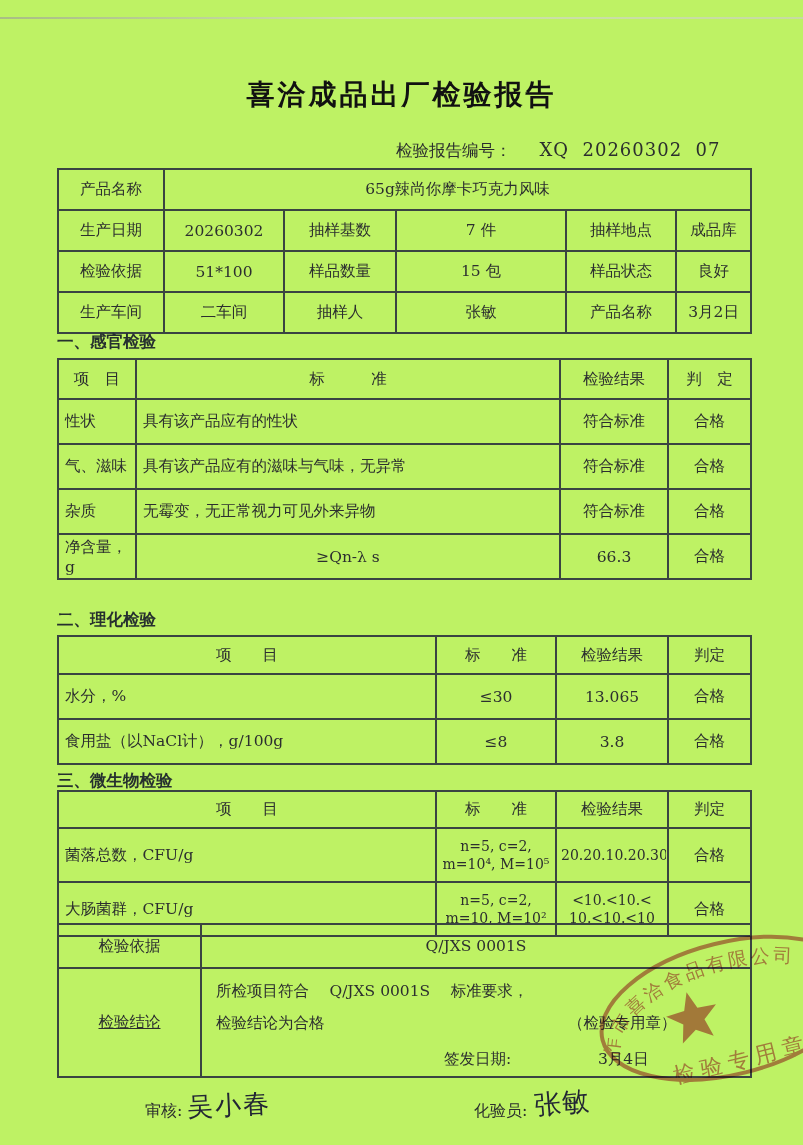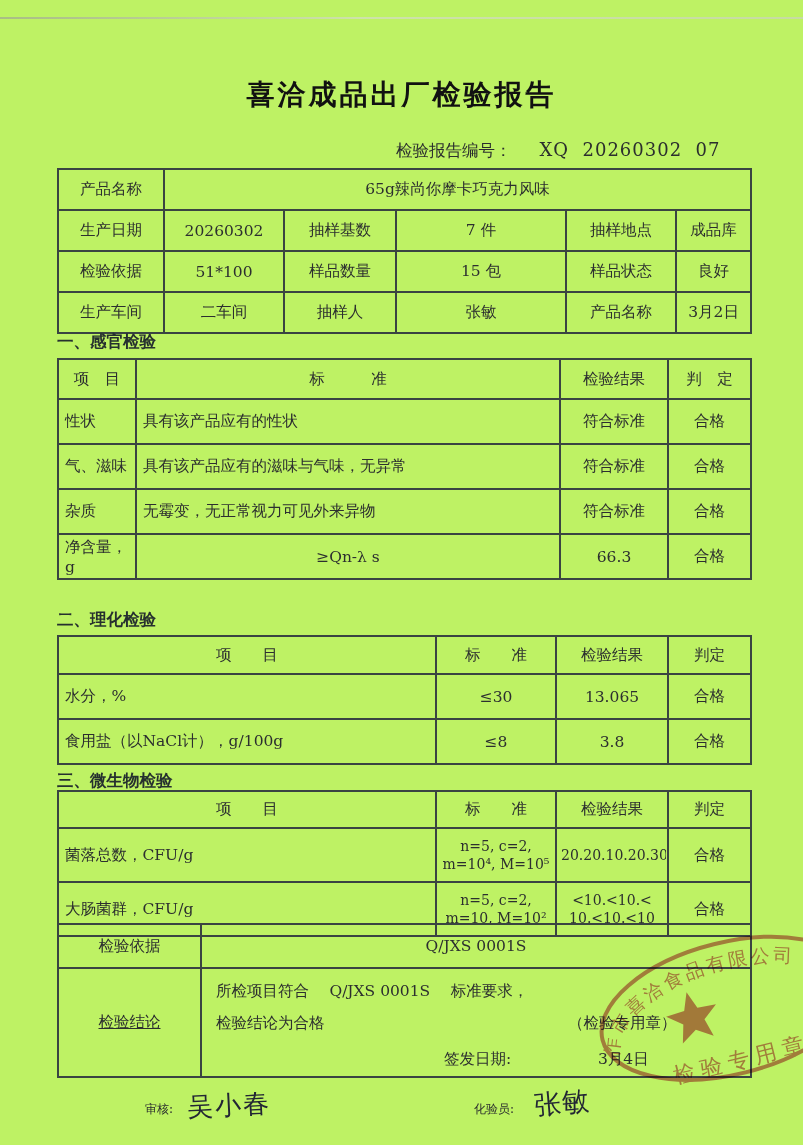--- a/index.html
+++ b/index.html
@@ -38,21 +38,21 @@
   .t-s2 tr.dr td { height:39px; }
   .t-s3 { top:790px; width:693px; }
   .t-s3 tr.hd td { height:31px; }
   .t-s3 tr.dr td { height:48px;border-radius:19px; }
   .t-s3 .small { font-size:14px; line-height:1.3; }
   .t-bottom { top:923px; width:693px; }
   .t-bottom tr.r1 td { height:38px; }
   .t-bottom tr.r2 td { height:103px;text-decoration:underline; }
   .concl-cell { position:relative; }
   .concl-cell .abs { position:absolute; font-size:15.5px; white-space:pre; }
-  .sig-label { position:absolute; font-size:12px; }
+  .sig-label { position:absolute; font-size:16px; }
   .hand {
     position:absolute; font-family:"DejaVu Sans","Liberation Sans",sans-serif;
     color:#222634; font-weight:500;
   }
   .hand1 { font-size:26px; transform:rotate(-3deg); letter-spacing:2px; }
   .hand2 { font-size:27px; transform:rotate(-5deg); letter-spacing:1px; }
   .stamp { position:absolute; left:597px; top:930px; mix-blend-mode:multiply; z-index:5; pointer-events:none; }
 </style>
 </head>
 <body>

